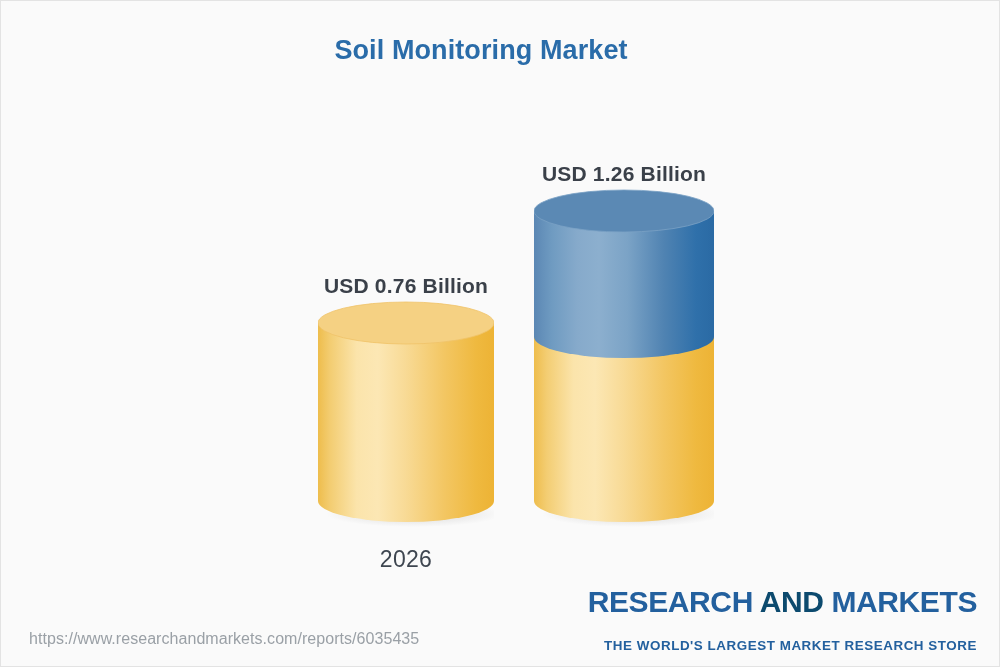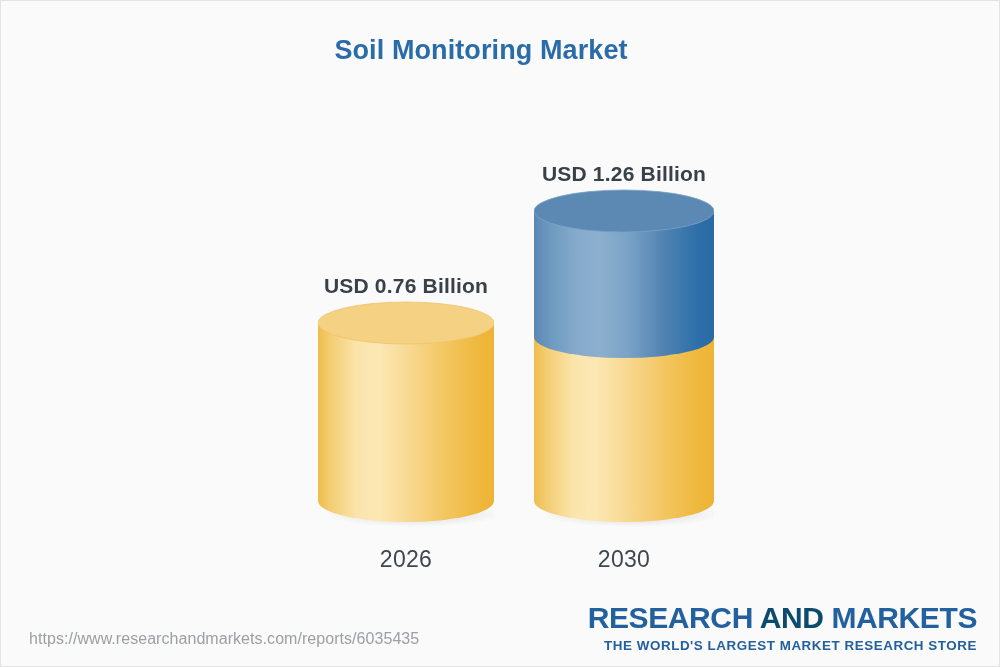--- a/index.html
+++ b/index.html
@@ -111,20 +111,21 @@
     white-space: nowrap;
   }
   .logo-and { color: #0c4a6e; }
   .logo-tagline {
     padding-top: 6px;
     font-size: 13.4px;
     font-weight: bold;
     letter-spacing: 0.55px;
     color: #23609e;
     white-space: nowrap;
+    margin-top: 16px;
   }
 </style>
 </head>
 <body>
 
 <div id="infographic">
 
   <div class="header">
     <h1 class="chart-title">Soil Monitoring Market</h1>
   </div>
@@ -199,21 +200,20 @@
         <ellipse cx="98" cy="348" rx="90" ry="13" fill="url(#shadow2)"></ellipse>
 
         <path d="M0,171 L0,335 A90,21 0 0 0 180,335 L180,171 Z" fill="url(#goldBody2)"></path>
 
         <path d="M0,45 L0,171 A90,21 0 0 0 180,171 L180,45 Z" fill="url(#blueBody)"></path>
 
         <ellipse cx="90" cy="45" rx="90" ry="21" fill="#5b89b4"></ellipse>
         <ellipse cx="90" cy="45" rx="90" ry="21" fill="none" stroke="#7ba2c5" stroke-width="0.8"></ellipse>
       </svg>
 
-      <div class="year-label" style="top:380px;">2030</div>
     </div>
 
   </div>
 
   <div class="footer-url">https://www.researchandmarkets.com/reports/6035435</div>
 
   <div class="logo">
     <div class="logo-main">
       <span>RESEARCH</span> <span class="logo-and">AND</span> <span>MARKETS</span>
     </div>

